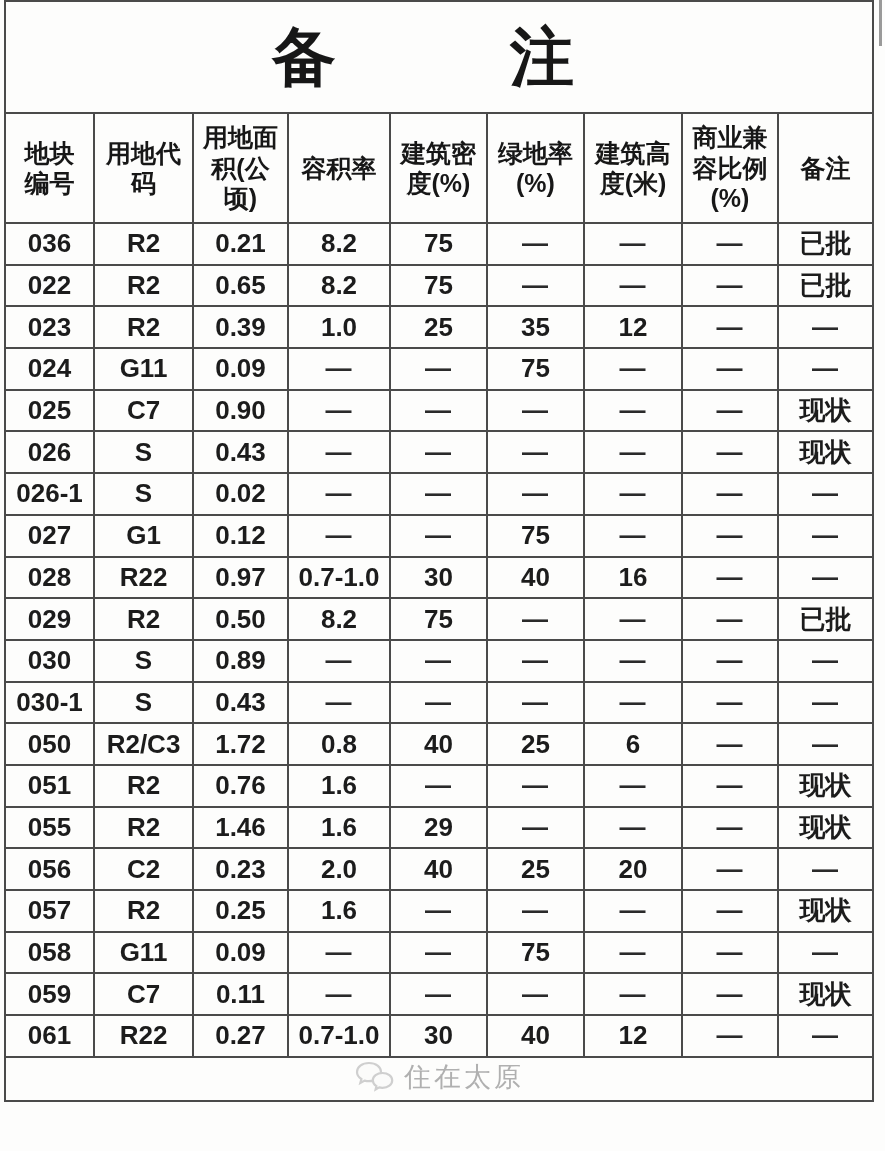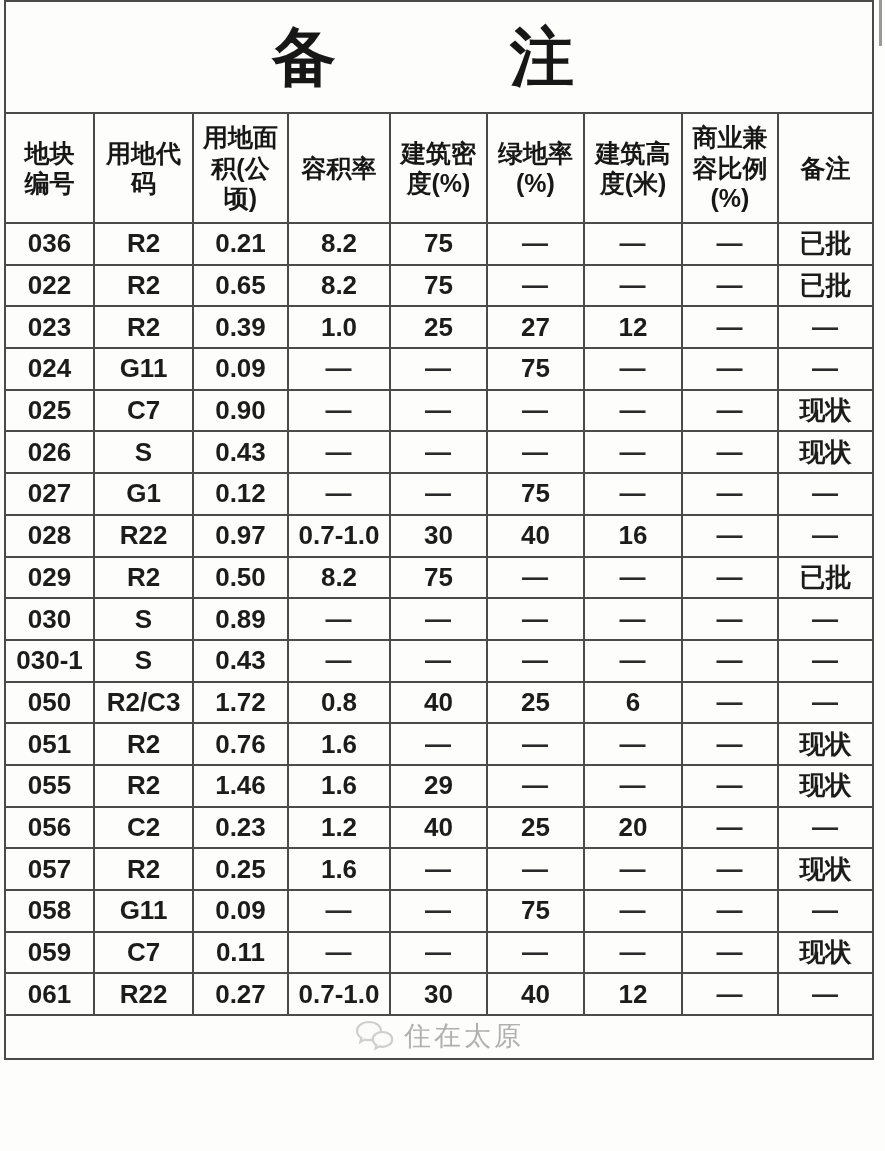--- a/index.html
+++ b/index.html
@@ -136,21 +136,21 @@
           <td class="dash">—</td>
           <td class="dash">—</td>
           <td>已批</td>
         </tr>
         <tr>
           <td>023</td>
           <td>R2</td>
           <td>0.39</td>
           <td>1.0</td>
           <td>25</td>
-          <td>27</td>
+          <td>35</td>
           <td>12</td>
           <td class="dash">—</td>
           <td class="dash">—</td>
         </tr>
         <tr>
           <td>024</td>
           <td>G11</td>
           <td>0.09</td>
           <td class="dash">—</td>
           <td class="dash">—</td>
@@ -173,20 +173,31 @@
         <tr>
           <td>026</td>
           <td>S</td>
           <td>0.43</td>
           <td class="dash">—</td>
           <td class="dash">—</td>
           <td class="dash">—</td>
           <td class="dash">—</td>
           <td class="dash">—</td>
           <td>现状</td>
+        </tr>
+        <tr>
+          <td>026-1</td>
+          <td>S</td>
+          <td>0.02</td>
+          <td class="dash">—</td>
+          <td class="dash">—</td>
+          <td class="dash">—</td>
+          <td class="dash">—</td>
+          <td class="dash">—</td>
+          <td class="dash">—</td>
         </tr>
         <tr>
           <td>027</td>
           <td>G1</td>
           <td>0.12</td>
           <td class="dash">—</td>
           <td class="dash">—</td>
           <td>75</td>
           <td class="dash">—</td>
           <td class="dash">—</td>
@@ -266,21 +277,21 @@
           <td>29</td>
           <td class="dash">—</td>
           <td class="dash">—</td>
           <td class="dash">—</td>
           <td>现状</td>
         </tr>
         <tr>
           <td>056</td>
           <td>C2</td>
           <td>0.23</td>
-          <td>1.2</td>
+          <td>2.0</td>
           <td>40</td>
           <td>25</td>
           <td>20</td>
           <td class="dash">—</td>
           <td class="dash">—</td>
         </tr>
         <tr>
           <td>057</td>
           <td>R2</td>
           <td>0.25</td>

